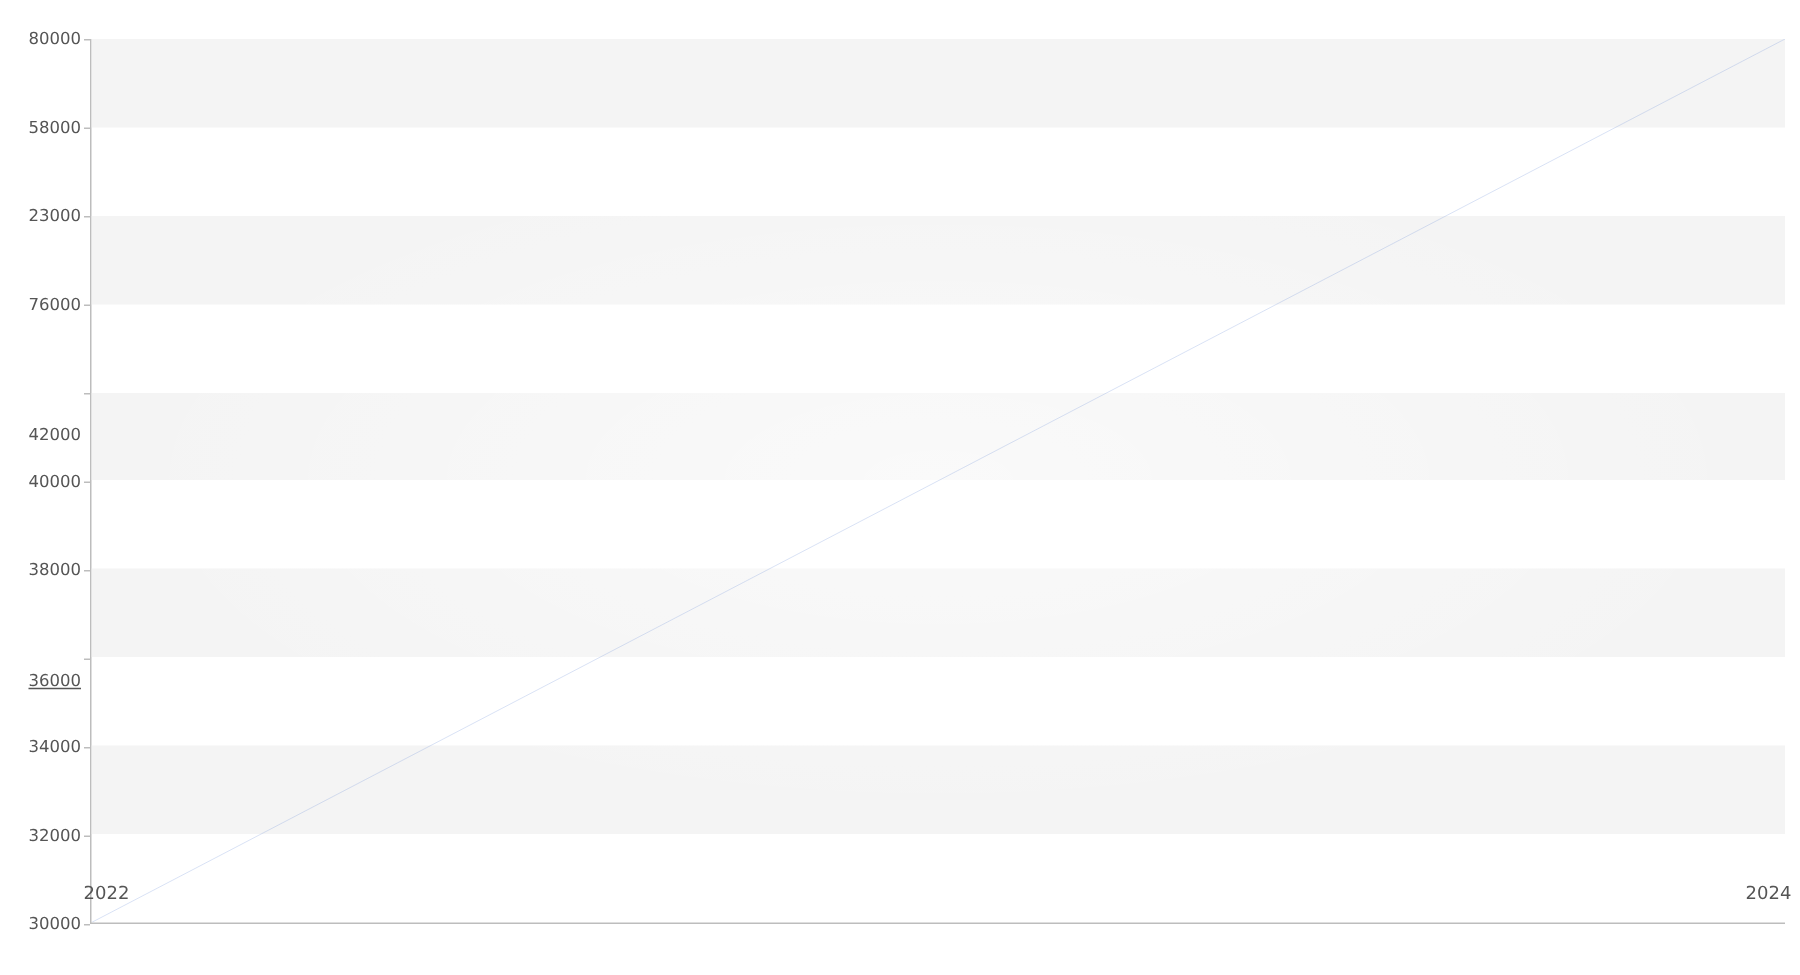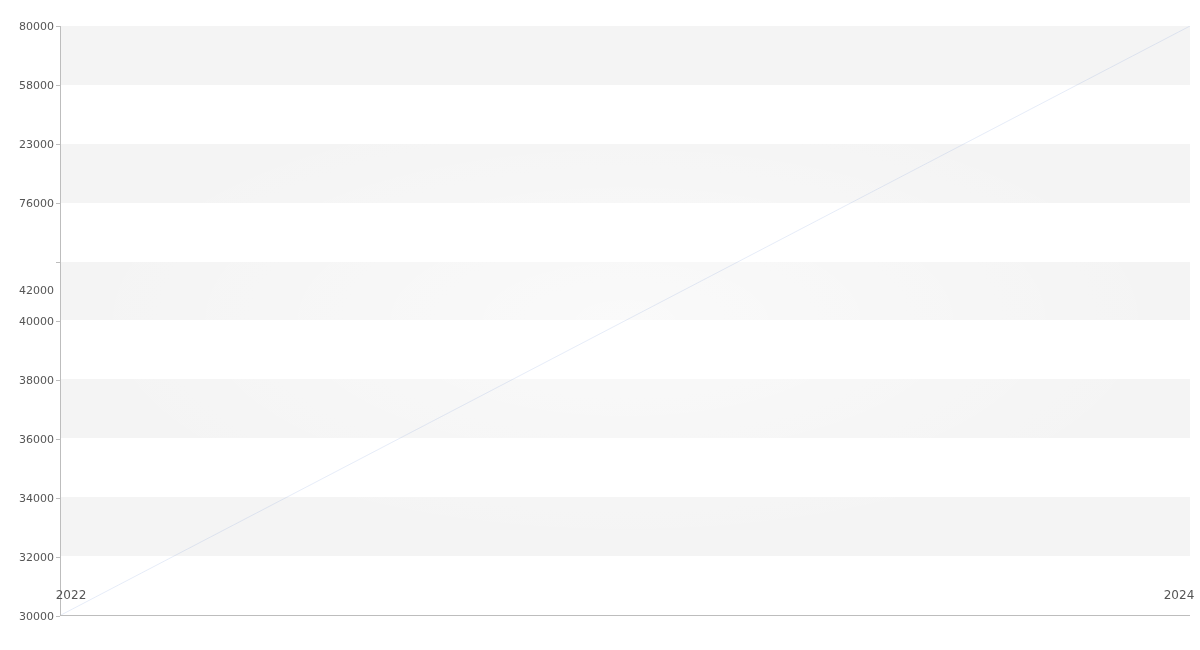--- a/index.html
+++ b/index.html
@@ -102,21 +102,21 @@
     </svg>
   </div>
 
   <div class="ytick-mark" style="top:616px;"></div>
   <div class="ytick-label" style="top:616px;">30000</div>
   <div class="ytick-mark" style="top:557px;"></div>
   <div class="ytick-label" style="top:557px;">32000</div>
   <div class="ytick-mark" style="top:498px;"></div>
   <div class="ytick-label" style="top:498px;">34000</div>
   <div class="ytick-mark" style="top:439px;"></div>
-  <div class="ytick-label" style="top:439px;">36000</div>
+  <div class="ytick-label" style="top:454px;text-decoration:underline;">36000</div>
   <div class="ytick-mark" style="top:380px;"></div>
   <div class="ytick-label" style="top:380px;">38000</div>
   <div class="ytick-mark" style="top:321px;"></div>
   <div class="ytick-label" style="top:321px;">40000</div>
   <div class="ytick-mark" style="top:262px;"></div>
   <div class="ytick-label" style="top:262px;margin-top:28px;">42000</div>
   <div class="ytick-mark" style="top:203px;"></div>
   <div class="ytick-label" style="top:203px;">76000</div>
   <div class="ytick-mark" style="top:144px;"></div>
   <div class="ytick-label" style="top:144px;">23000</div>

